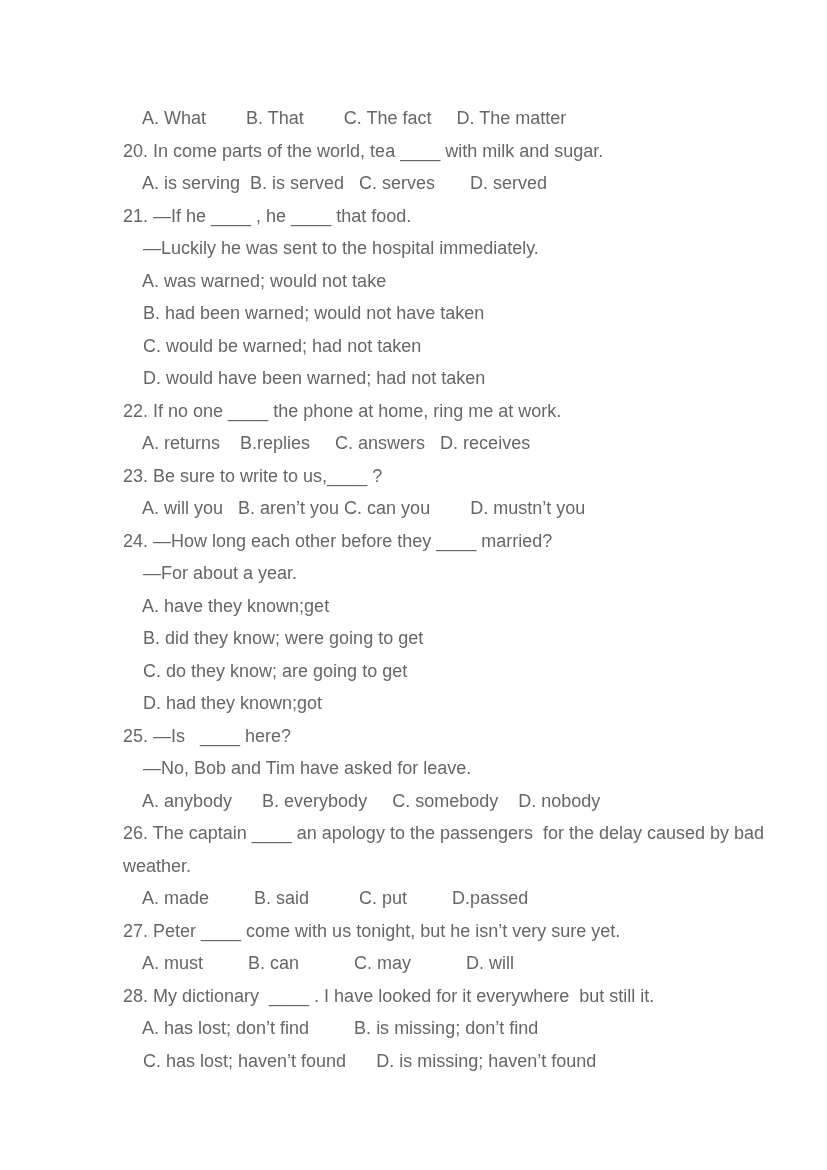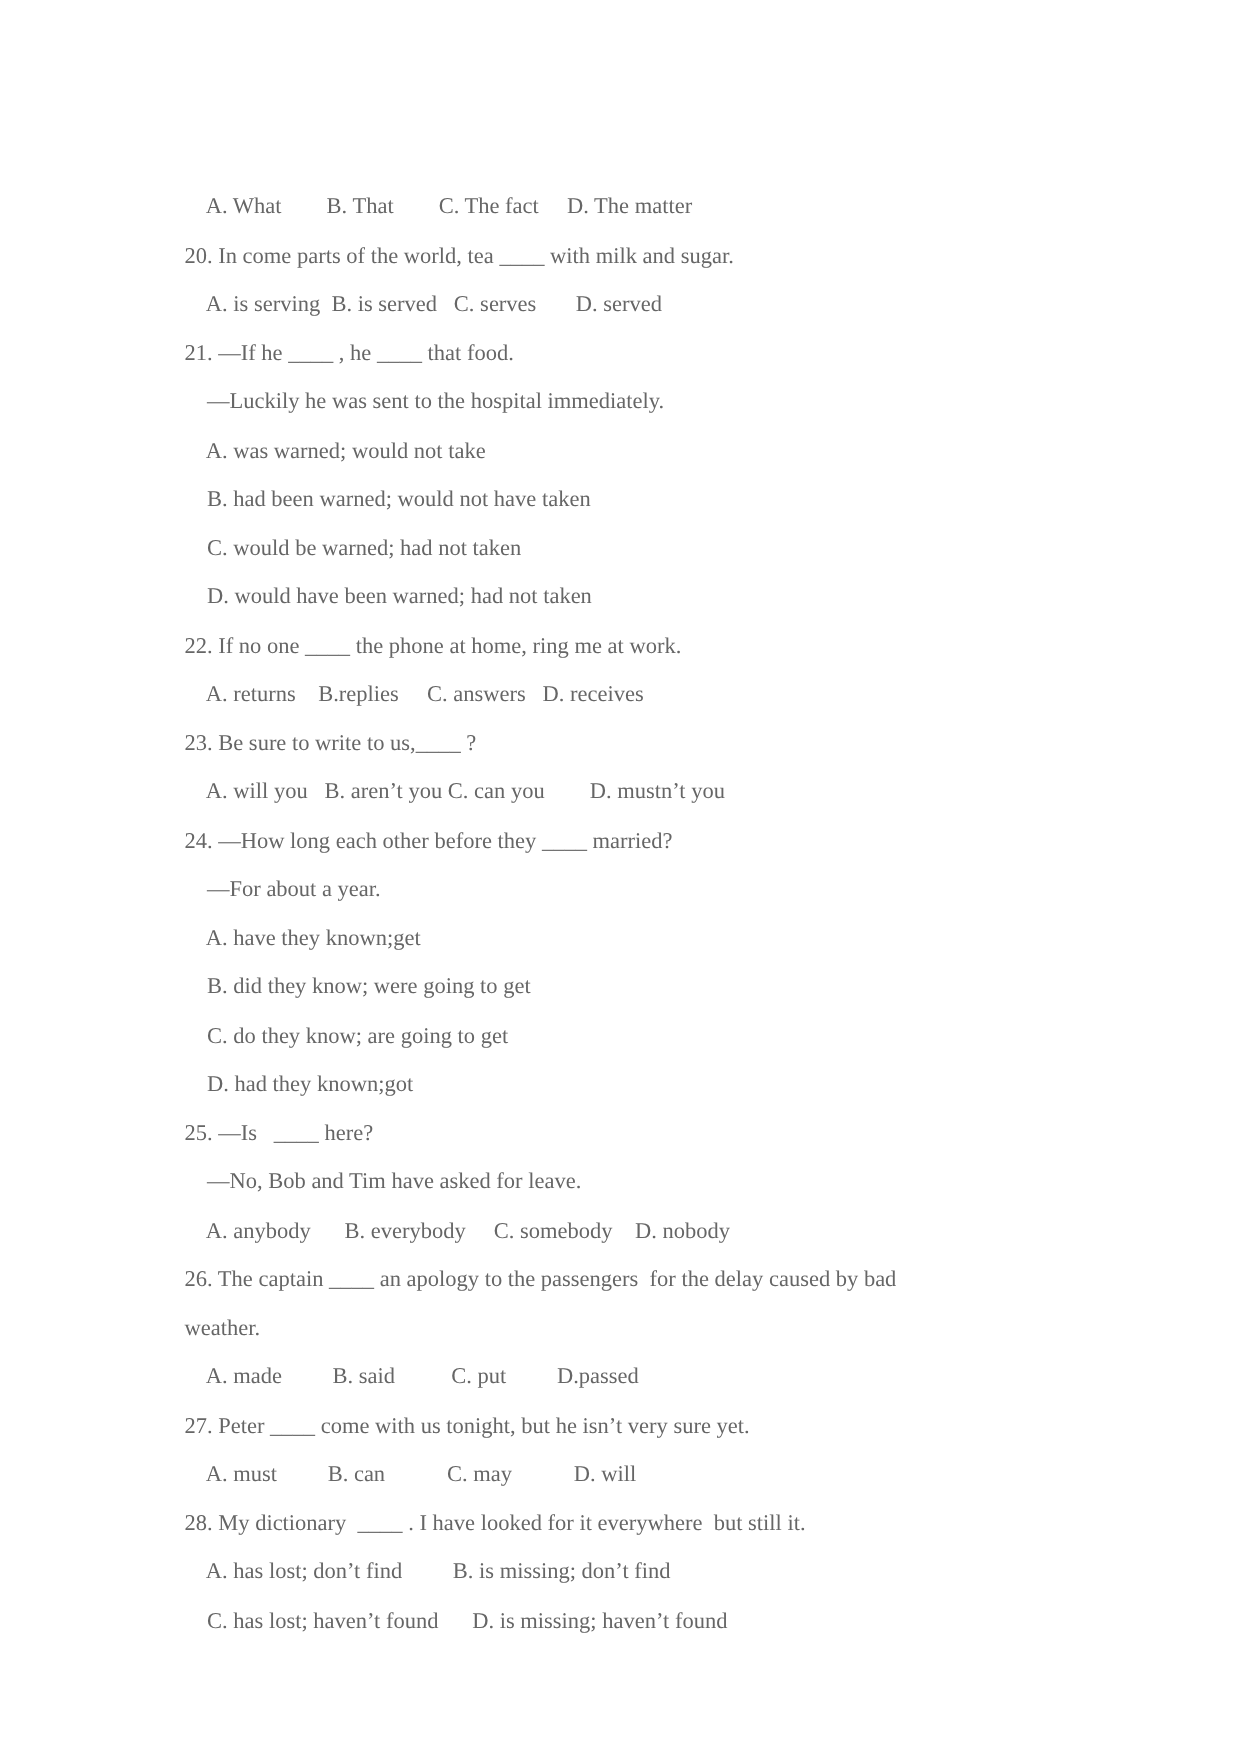--- a/index.html
+++ b/index.html
@@ -19,26 +19,25 @@
     background: #ffffff;
     position: absolute;
     top: 0;
     left: 0;
   }
   .doc-body {
     position: absolute;
     top: 102px;
     left: 123px;
     right: 20px;
-    font-family: Liberation Serif, serif;
-    font-size: 15px;
+    font-family: Liberation Sans, sans-serif;
+    font-size: 18px;
     line-height: 32.5px;
     color: #666666;
     white-space: pre;
-    margin-top: 20px;
   }
   .line {
     height: 32.5px;
     white-space: pre;
   }
 </style>
 </head>
 <body>
 
 <div class="page" style="background: rgb(255, 255, 255);">

